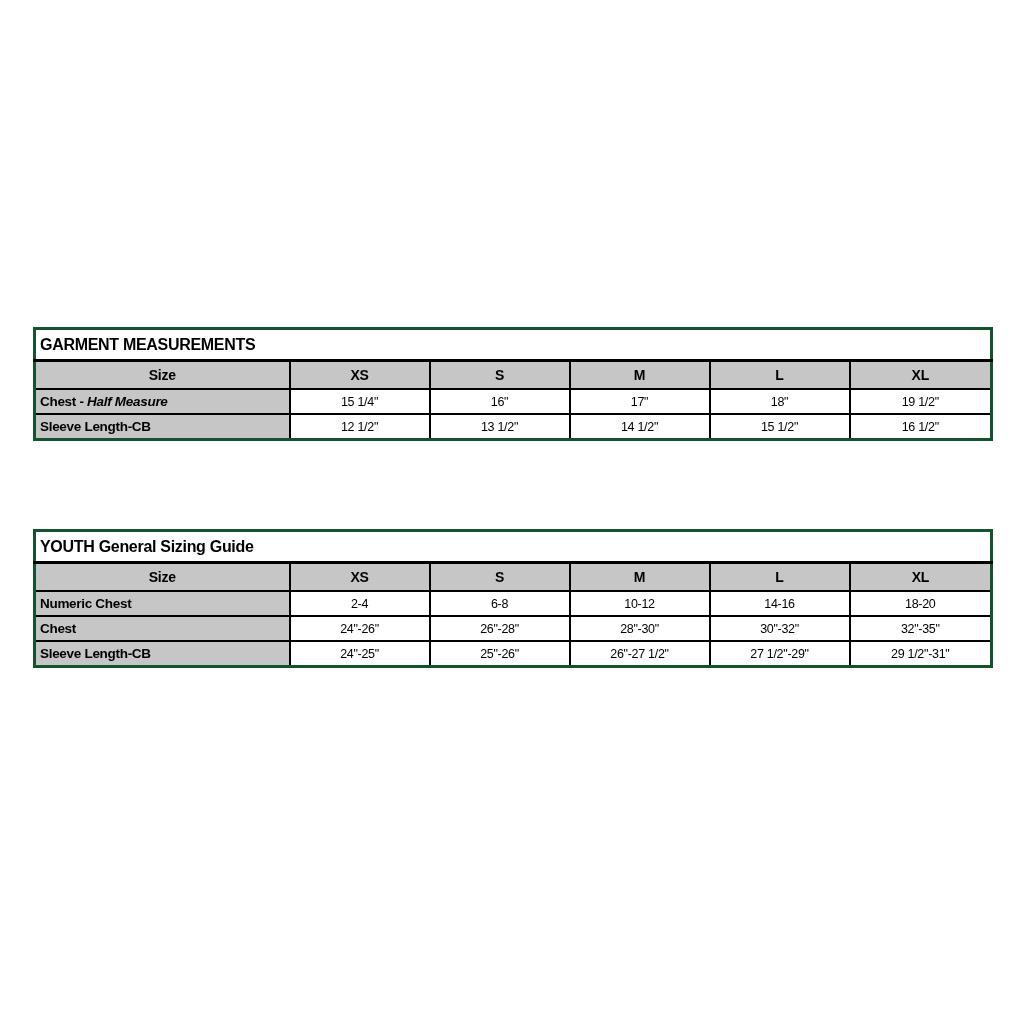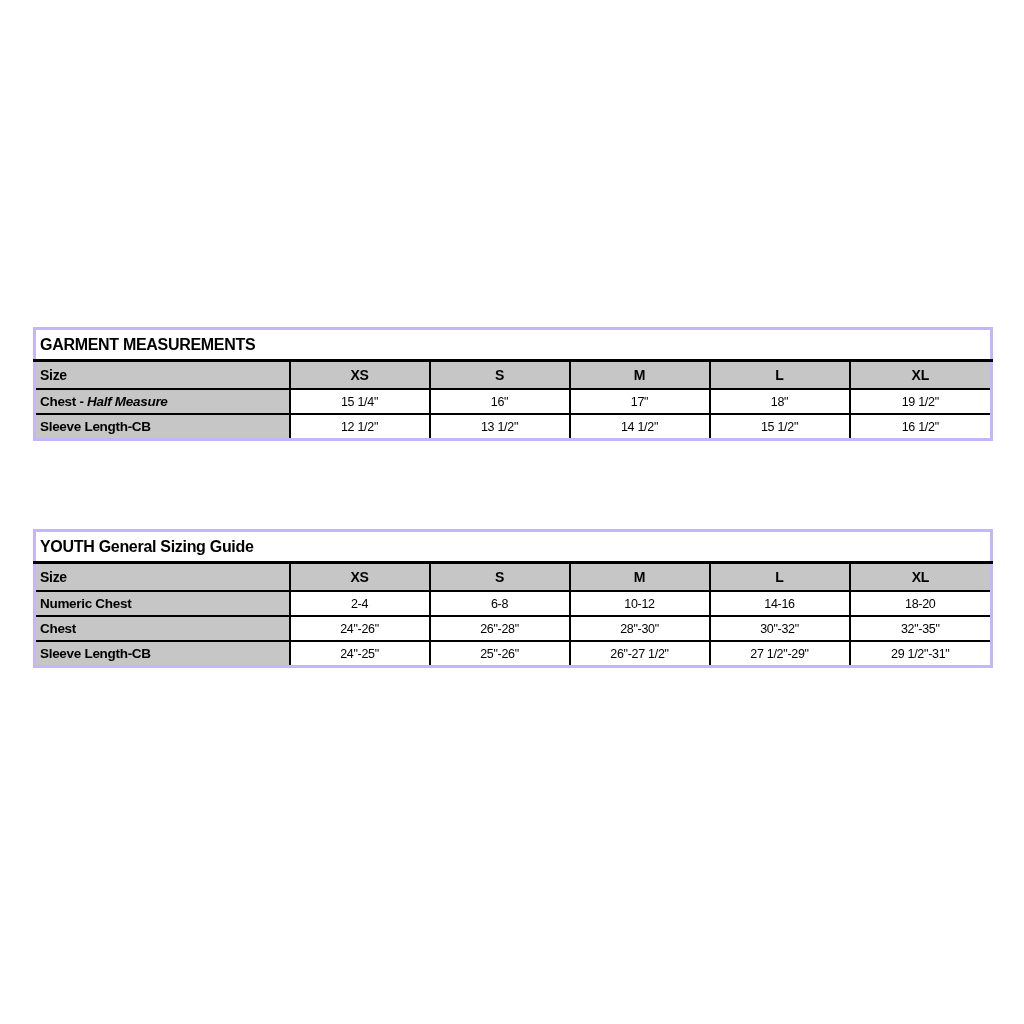--- a/index.html
+++ b/index.html
@@ -17,21 +17,21 @@
     height: 1024px;
     background: #ffffff;
     overflow: hidden;
   }
   table.sizing {
     position: absolute;
     left: 33px;
     width: 957px;
     border-collapse: collapse;
     table-layout: fixed;
-    border: 3px solid #c4b5fd;
+    border: 3px solid #14532d;
   }
   #table-garment { top: 327px; }
   #table-youth   { top: 529px; border-radius: 7px; }
 
   table.sizing td {
     border: 2px solid #000000;
     padding: 0 4px;
     vertical-align: middle;
     letter-spacing: -0.3px;
     overflow: hidden;
@@ -46,21 +46,21 @@
     border-bottom: 3px solid #000000;
   }
   tr.header-row td {
     height: 26px;
     background: #c6c6c6;
     font-weight: bold;
     font-size: 14px;
     text-align: center;
   }
   tr.header-row td.label-cell {
-    text-align: left;
+    text-align: center;
     font-size: 14px;
   }
   tr.data-row td {
     height: 23px;
     background: #ffffff;
     font-size: 12.5px;
     text-align: center;
     font-weight: normal;
   }
   tr.data-row td.label-cell {

